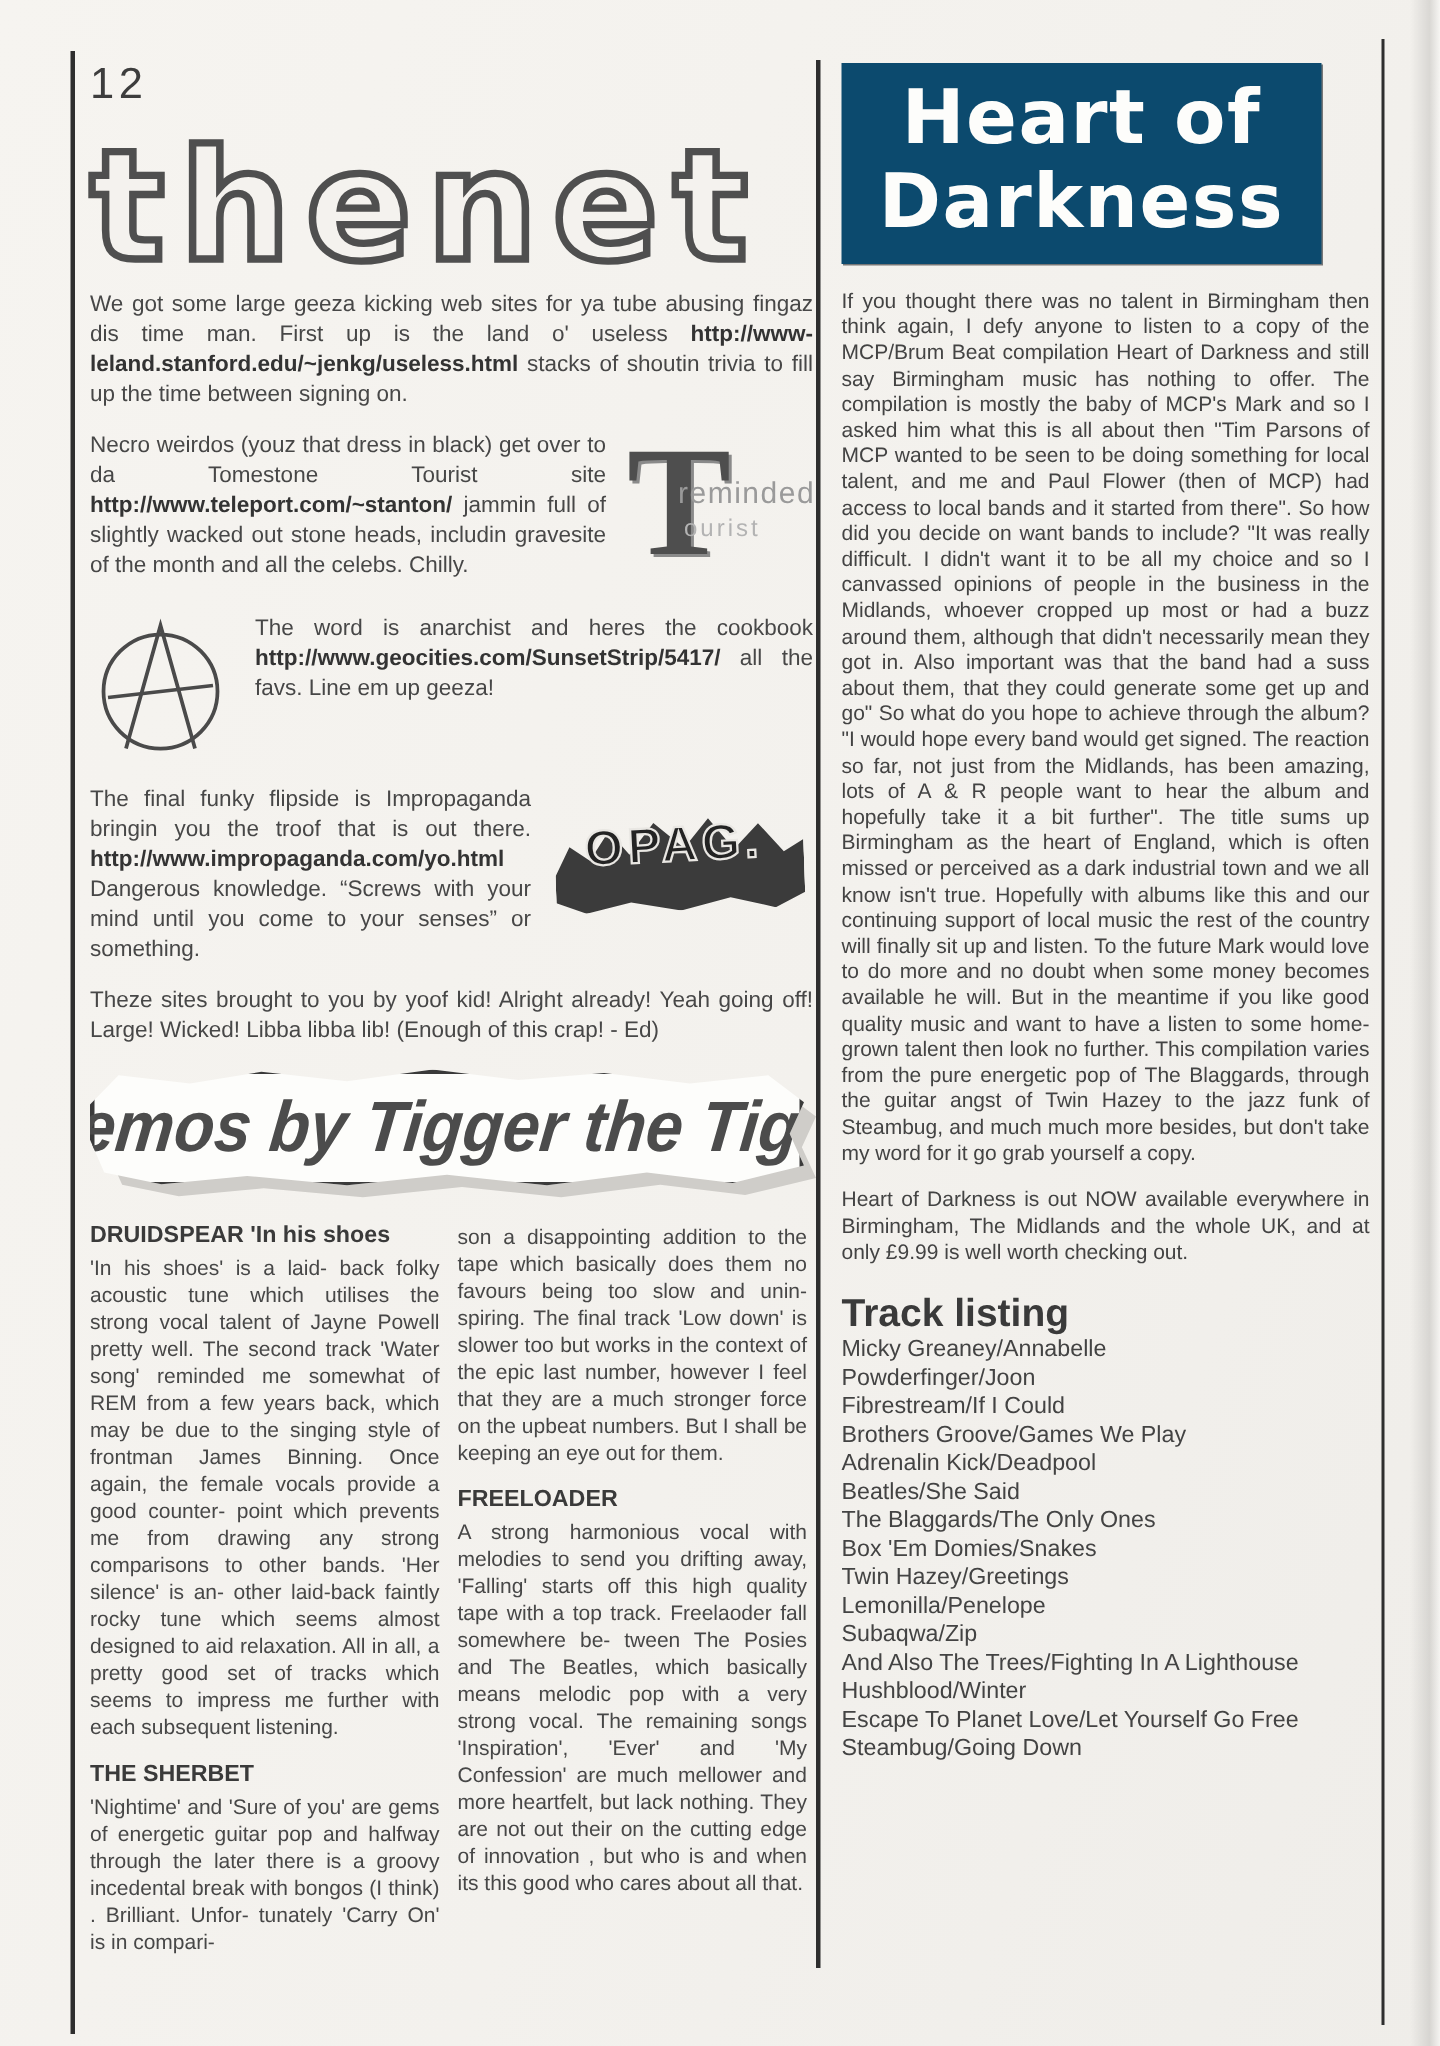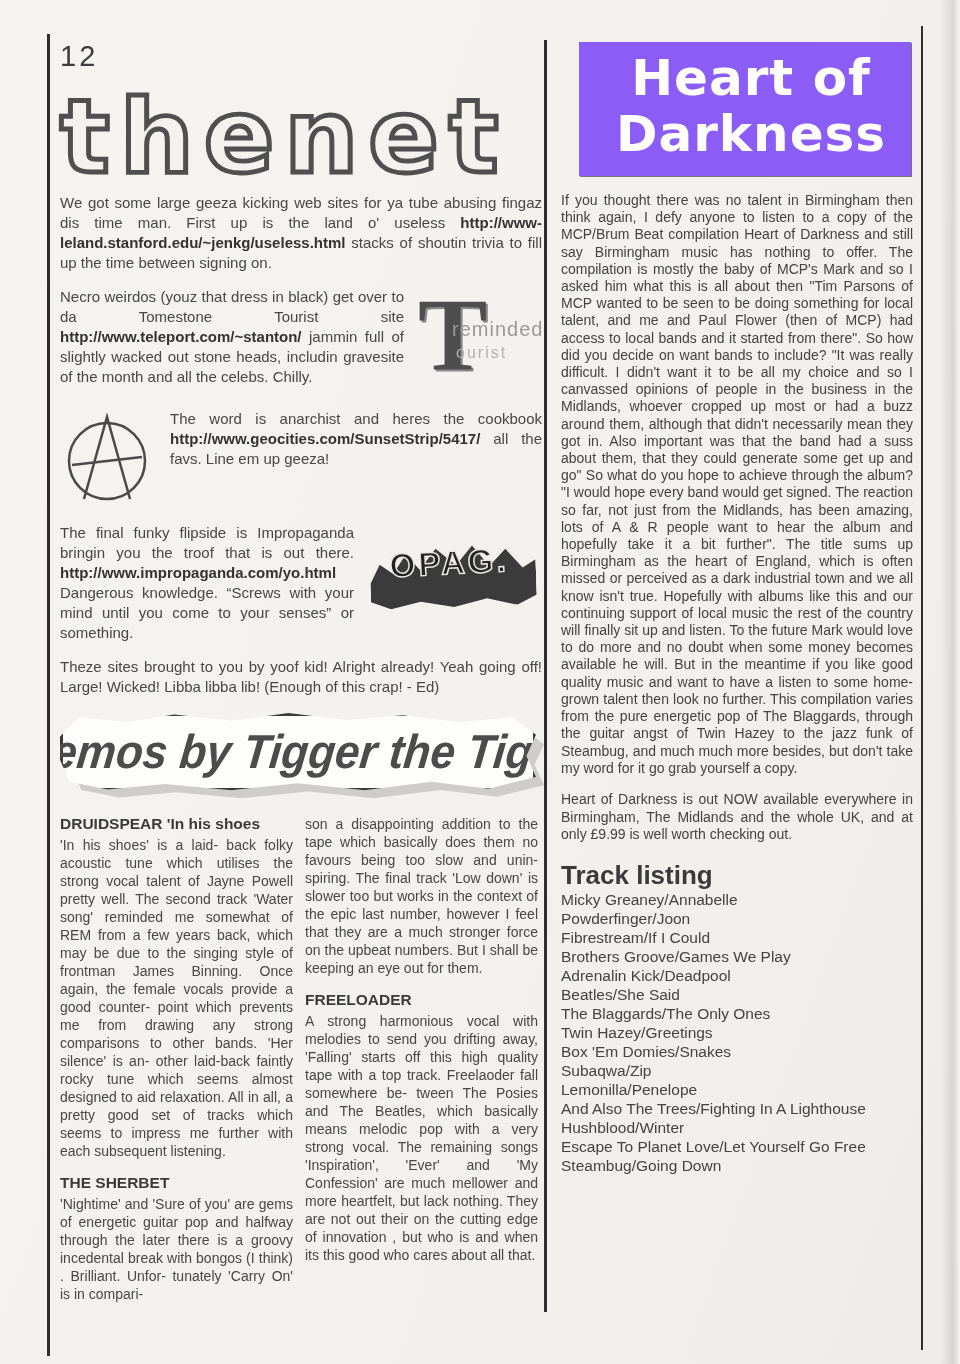--- a/index.html
+++ b/index.html
@@ -53,22 +53,22 @@
   .banner .face span{font-style:italic;font-weight:900;font-size:44px;color:#4c4c4c;
     transform:skewX(-6deg) scaleY(1.08);white-space:nowrap;letter-spacing:0px;}
   
   .demo-row{display:flex;gap:12px;}
   .dcol{width:233px;}
   .dhead{font-size:15.5px;font-weight:700;color:#3a3a3a;margin:0 0 3px 0;}
   .dbody{font-size:14px;line-height:18px;text-align:justify;margin:0 0 14px 0;color:#474747;}
 
   
   .right-col{position:absolute;left:561px;top:42px;width:352px;}
-  .hod-box{margin-left:18px;width:308px;background:#8b5cf6;color:#fdfdfb;text-align:center;
-    padding:8px 6px 14px 18px;font-family:"DejaVu Sans",sans-serif;font-weight:800;
+  .hod-box{margin-left:0;width:308px;background:#0c4a6e;color:#fdfdfb;text-align:center;
+    padding:8px 6px 14px 6px;font-family:"DejaVu Sans",sans-serif;font-weight:800;
     box-shadow:1px 1px 0 #777;}
   .hod-box .l1{font-size:50px;line-height:56px;letter-spacing:1px;}
   .hod-box .l2{font-size:50px;line-height:56px;letter-spacing:1px;}
   .hod-article{margin-top:16px;font-size:14px;line-height:17.2px;text-align:justify;color:#434343;}
   .hod-avail{margin-top:14px;font-size:14px;line-height:17.6px;text-align:justify;color:#434343;}
   .tracks-head{margin-top:16px;font-size:26px;font-weight:800;color:#3a3a3a;line-height:30px;}
   .track{font-size:15.5px;line-height:19px;color:#434343;}
 </style>
 </head>
 <body>
@@ -150,23 +150,23 @@
   <div class="tracks-head">Track listing</div>
 
   <div>
     <div class="track">Micky Greaney/Annabelle</div>
     <div class="track">Powderfinger/Joon</div>
     <div class="track">Fibrestream/If I Could</div>
     <div class="track">Brothers Groove/Games We Play</div>
     <div class="track">Adrenalin Kick/Deadpool</div>
     <div class="track">Beatles/She Said</div>
     <div class="track">The Blaggards/The Only Ones</div>
+    <div class="track">Box 'Em Domies/Snakes</div>
     <div class="track">Twin Hazey/Greetings</div>
-    <div class="track">Box 'Em Domies/Snakes</div>
+    <div class="track">Lemonilla/Penelope</div>
     <div class="track">Subaqwa/Zip</div>
-    <div class="track">Lemonilla/Penelope</div>
     <div class="track">And Also The Trees/Fighting In A Lighthouse</div>
     <div class="track">Hushblood/Winter</div>
     <div class="track">Escape To Planet Love/Let Yourself Go Free</div>
     <div class="track">Steambug/Going Down</div>
   </div>
 
 </div>
 
 </body></html>

